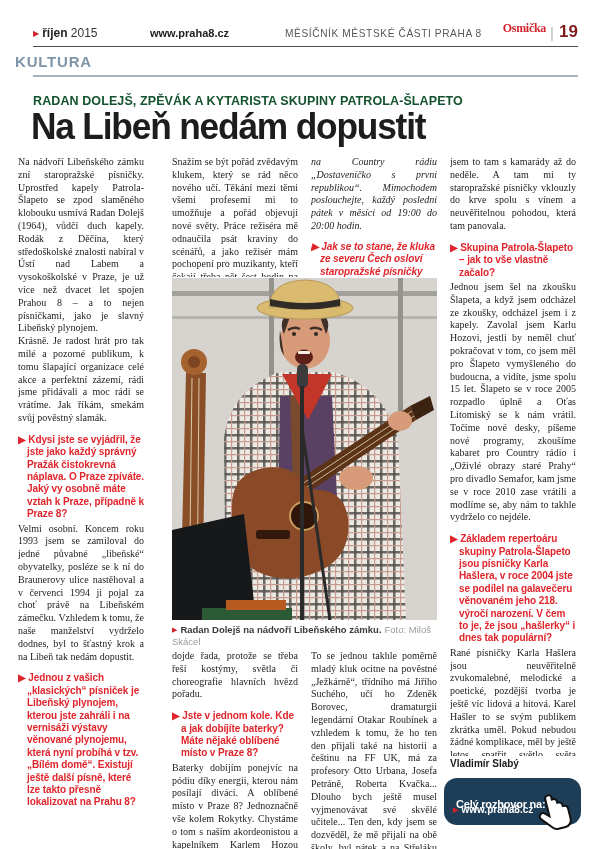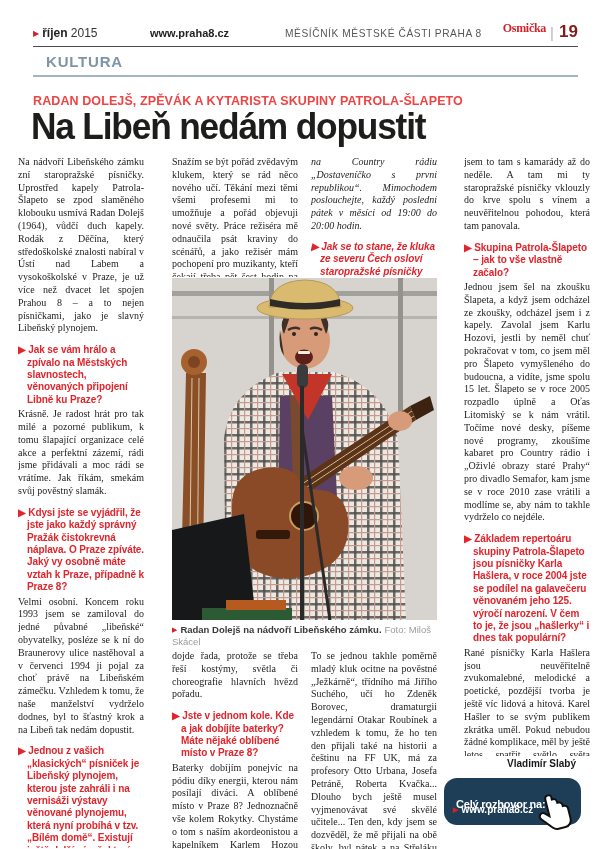--- a/index.html
+++ b/index.html
@@ -16,56 +16,56 @@
   .hdr-url{position:absolute;left:117px;top:3px;font-weight:bold;font-size:11px;}
   .hdr-pub{position:absolute;left:252px;top:3px;font-size:10.5px;color:#55585a;
            letter-spacing:0.6px;transform:scaleX(.97);transform-origin:left;}
   .hdr-brand{position:absolute;right:32px;top:-3px;font-family:"Liberation Serif",serif;
              font-weight:bold;font-size:12px;color:#d2232a;letter-spacing:-0.3px;}
   .hdr-div{position:absolute;right:24px;top:0;color:#b5b5b5;font-size:15px;font-weight:normal;}
   .hdr-page{position:absolute;right:0;top:-2px;font-weight:bold;font-size:17px;color:#7f1d1d;}
   #header-rule{position:absolute;left:33px;top:46px;width:545px;height:1px;background:#4d4d4f;}
 
   
-  #section-label{position:absolute;left:46px;top:53px;font-family:"Liberation Sans",sans-serif;
+  #section-label{position:absolute;left:15px;top:53px;font-family:"Liberation Sans",sans-serif;
                  font-weight:bold;font-size:15px;letter-spacing:0.8px;color:#7e95a8;text-align:center;}
   #section-rule{position:absolute;left:33px;top:75px;width:545px;height:2px;background:#a4b5c2;}
 
   
   #kicker{position:absolute;left:33px;top:94px;font-family:"Liberation Sans",sans-serif;
-          font-weight:bold;font-size:12.5px;color:#ef4444;letter-spacing:0.1px;}
+          font-weight:bold;font-size:12.5px;color:#14532d;letter-spacing:0.1px;}
   #title{position:absolute;left:31px;top:106px;font-family:"Liberation Sans",sans-serif;
          font-weight:bold;font-size:36px;color:#1d1d1b;letter-spacing:-1.2px;
          transform:scaleX(.98);transform-origin:left;}
 
   
   .col{position:absolute;width:126px;color:#232323;}
   .col p{margin:0;font-size:10px;line-height:12.8px;text-align:justify;}
   .col p.q{font-family:"Liberation Sans",sans-serif;font-weight:bold;color:#e0252c;
            font-size:10px;line-height:12.4px;text-align:left;
            margin:9px 0 2px;padding-left:9px;text-indent:-9px;letter-spacing:-0.1px;}
   .col p.a{margin-top:0;}
   #col1{left:18px;top:156px;height:692px;overflow:hidden;}
   #col2-top{left:172px;top:156px;height:121px;overflow:hidden;}
   #col3-top{left:311px;top:156px;height:121px;overflow:hidden;font-style:italic;}
   #col3-top p.q{margin-top:8px;}
-  #col4{left:464px;top:156px;height:600px;overflow:hidden;}
+  #col4{left:450px;top:156px;height:600px;overflow:hidden;}
   #col2-bottom{left:172px;top:650px;height:199px;overflow:hidden;}
   #col3-bottom{left:311px;top:650px;height:199px;overflow:hidden;}
 
   
   #photo{position:absolute;left:172px;top:278px;width:265px;height:342px;overflow:hidden;}
   #caption{position:absolute;left:172px;top:624px;width:265px;
            font-family:"Liberation Sans",sans-serif;font-size:9.5px;line-height:12px;}
   .cap-arrow{color:#d2232a;font-size:7px;vertical-align:1px;margin-right:3px;}
   .cap-bold{font-weight:bold;color:#3a3a3a;}
   .cap-credit{color:#9b9b9b;margin-left:3px;}
 
   
-  #byline{position:absolute;left:450px;top:758px;width:126px;text-align:right;
+  #byline{position:absolute;left:450px;top:758px;width:126px;
           font-family:"Liberation Sans",sans-serif;font-weight:bold;font-size:10px;color:#1a1a1a;}
   #cta{position:absolute;left:444px;top:778px;width:137px;height:47px;background:#1e3e57;
        border-radius:13px;color:#fff;font-family:"Liberation Sans",sans-serif;}
   #cta-title{position:absolute;left:12px;top:20px;font-weight:bold;font-size:11px;letter-spacing:-0.2px;}
   #cta-url{position:absolute;left:9px;top:26px;font-weight:bold;font-size:10px;}
   #cta-url .hdr-arrow{font-size:7px;}
   #cta-hand{position:absolute;right:2px;top:13px;width:42px;height:48px;transform:rotate(-14deg);}
 </style>
 </head>
 <body>
@@ -86,41 +86,40 @@
 
   <div id="section-label">KULTURA</div>
   <div id="section-rule"></div>
 
   <div id="kicker">RADAN DOLEJŠ, ZPĚVÁK A KYTARISTA SKUPINY PATROLA-ŠLAPETO</div>
   <div id="title">Na Libeň nedám dopustit</div>
 
   <div id="col1" class="col">
 
   <p class="a">Na nádvoří Libeňského zámku zní staropražské písničky. Uprostřed kapely Patrola-Šlapeto se zpod slaměného klobouku usmívá Radan Dolejš (1964), vůdčí duch kapely. Rodák z Děčína, který středoškolské znalosti nabíral v Ústí nad Labem a vysokoškolské v Praze, je už více než dvacet let spojen Prahou 8 – a to nejen písničkami, jako je slavný Libeňský plynojem.</p>
-      <p class="q">▶ Jak se vám hrálo a zpívalo na Městských slavnostech, věnovaných připojení Libně ku Praze?</p>
       <p class="a">Krásně. Je radost hrát pro tak milé a pozorné publikum, k tomu šlapající organizace celé akce a perfektní zázemí, rádi jsme přidávali a moc rádi se vrátíme. Jak říkám, smekám svůj pověstný slamák.</p>
       <p class="q">▶ Kdysi jste se vyjádřil, že jste jako každý správný Pražák čistokrevná náplava. O Praze zpíváte. Jaký vy osobně máte vztah k Praze, případně k Praze 8?</p>
       <p class="a">Velmi osobní. Koncem roku 1993 jsem se zamiloval do jedné půvabné „libeňské“ obyvatelky, posléze se k ní do Braunerovy ulice nastěhoval a v červenci 1994 ji pojal za choť právě na Libeňském zámečku. Vzhledem k tomu, že naše manželství vydrželo dodnes, byl to šťastný krok a na Libeň tak nedám dopustit.</p>
       <p class="q">▶ Jednou z vašich „klasických“ písniček je Libeňský plynojem, kterou jste zahráli i na vernisáži výstavy věnované plynojemu, která nyní probíhá v tzv. „Bílém domě“. Existují ještě další písně, které lze takto přesně lokalizovat na Prahu 8?</p>
     </div>
   <div id="col2-top" class="col">
 
   <p class="a">Snažím se být pořád zvědavým klukem, který se rád něco nového učí. Těkání mezi těmi všemi profesemi mi to umožňuje a pořád objevuji nové světy. Práce režiséra mě odnaučila psát kraviny do scénářů, a jako režisér mám pochopení pro muzikanty, kteří čekají třeba pět šest hodin na natáčení, než na ně</p>
     </div>
   <div id="col3-top" class="col">
 
   <p class="a">na Country rádiu „Dostaveníčko s první republikou“. Mimochodem poslouchejte, každý poslední pátek v měsíci od 19:00 do 20:00 hodin.</p>
       <p class="q">▶ Jak se to stane, že kluka ze severu Čech osloví staropražské písničky natolik, že už je čtvrtstoletí zpívá na koncertech?</p>
     </div>
   <div id="col4" class="col">
 
   <p class="a">jsem to tam s kamarády až do neděle. A tam mi ty staropražské písničky vklouzly do krve spolu s vínem a neuvěřitelnou pohodou, která tam panovala.</p>
       <p class="q">▶ Skupina Patrola-Šlapeto – jak to vše vlastně začalo?</p>
       <p class="a">Jednou jsem šel na zkoušku Šlapeta, a když jsem odcházel ze zkoušky, odcházel jsem i z kapely. Zavolal jsem Karlu Hozovi, jestli by neměl chuť pokračovat v tom, co jsem měl pro Šlapeto vymyšleného do budoucna, a vidíte, jsme spolu 15 let. Šlapeto se v roce 2005 rozpadlo úplně a Oťas Litomiský se k nám vrátil. Točíme nové desky, píšeme nové programy, zkoušíme kabaret pro Country rádio i „Oživlé obrazy staré Prahy“ pro divadlo Semafor, kam jsme se v roce 2010 zase vrátili a modlíme se, aby nám to takhle vydrželo co nejdéle.</p>
-      <p class="q">▶ Základem repertoáru skupiny Patrola-Šlapeto jsou písničky Karla Hašlera, v roce 2004 jste se podílel na galavečeru věnovaném jeho 125. výročí narození. V čem to je, že jsou „hašlerky“ i dnes tak populární?</p>
+      <p class="q">▶ Základem repertoáru skupiny Patrola-Šlapeto jsou písničky Karla Hašlera, v roce 2004 jste se podílel na galavečeru věnovaném jeho 218. výročí narození. V čem to je, že jsou „hašlerky“ i dnes tak populární?</p>
       <p class="a">Rané písničky Karla Hašlera jsou neuvěřitelně zvukomalebné, melodické a poetické, pozdější tvorba je ještě víc lidová a hitová. Karel Hašler to se svým publikem zkrátka uměl. Pokud nebudou žádné komplikace, měl by ještě letos spatřit světlo světa dvousvazkový zpěvník Karla Hašlera, kde se jeho písničková tvorba představí v celé své kráse. A měli jsme zase kliku na dobrý tým: parta kolem vydavatelství G+W z Chebu, Radim Linhart, Gabriel Goessel, Přemysl Rut, Gustav Oplustil a moje maličkost. V těchto dnech dopisuji doslov na téma „Legenda Karel Hašler“. ◂</p>
     </div>
   <div id="col2-bottom" class="col">
 
   <p class="a">dojde řada, protože se třeba řeší kostýmy, světla či choreografie hlavních hvězd pořadu.</p>
       <p class="q">▶ Jste v jednom kole. Kde a jak dobíjíte baterky? Máte nějaké oblíbené místo v Praze 8?</p>
       <p class="a">Baterky dobíjím ponejvíc na pódiu díky energii, kterou nám posílají diváci. A oblíbené místo v Praze 8? Jednoznačně vše kolem Rokytky. Chystáme o tom s naším akordeonistou a kapelníkem Karlem Hozou veselé scénky do našeho měsíčníku</p>
     </div>
   <div id="col3-bottom" class="col">
 

